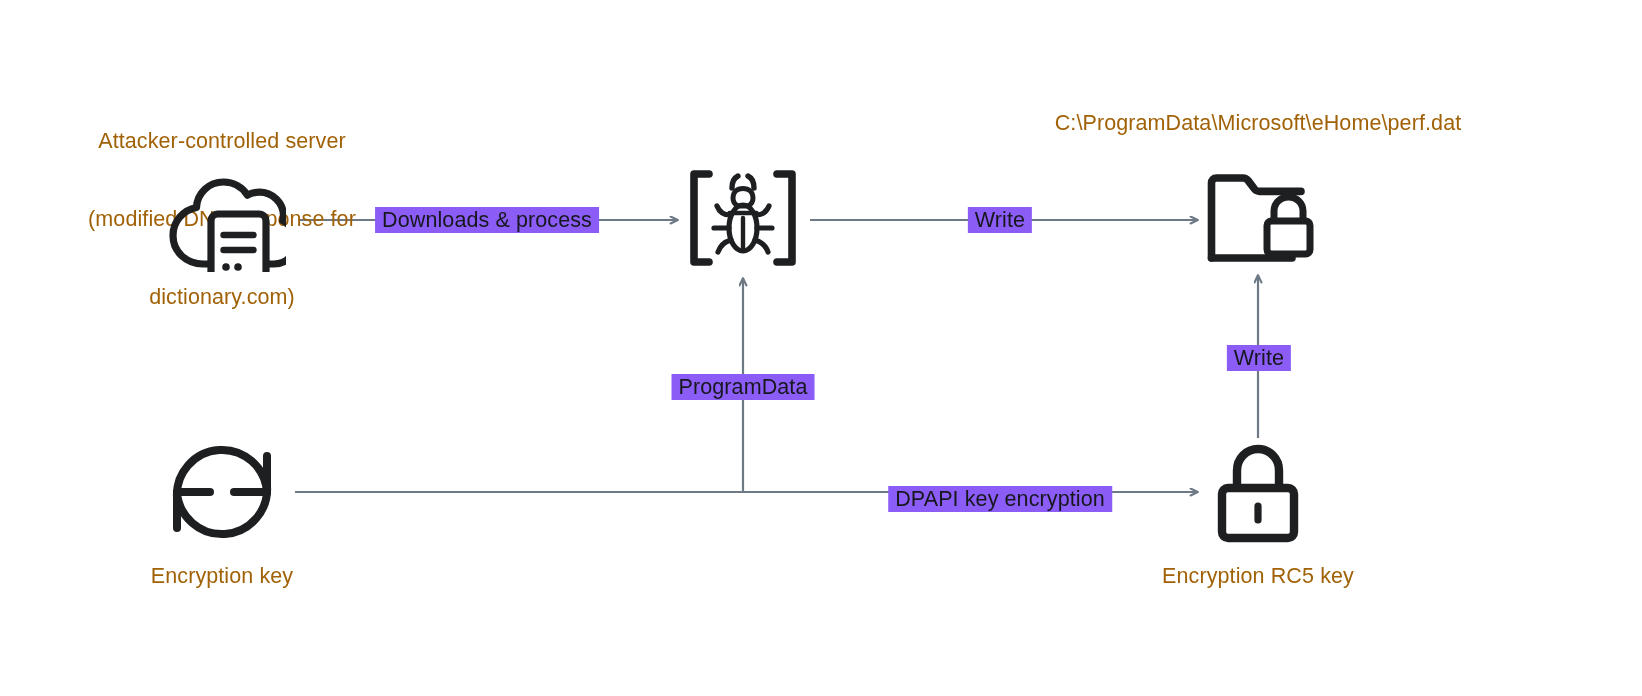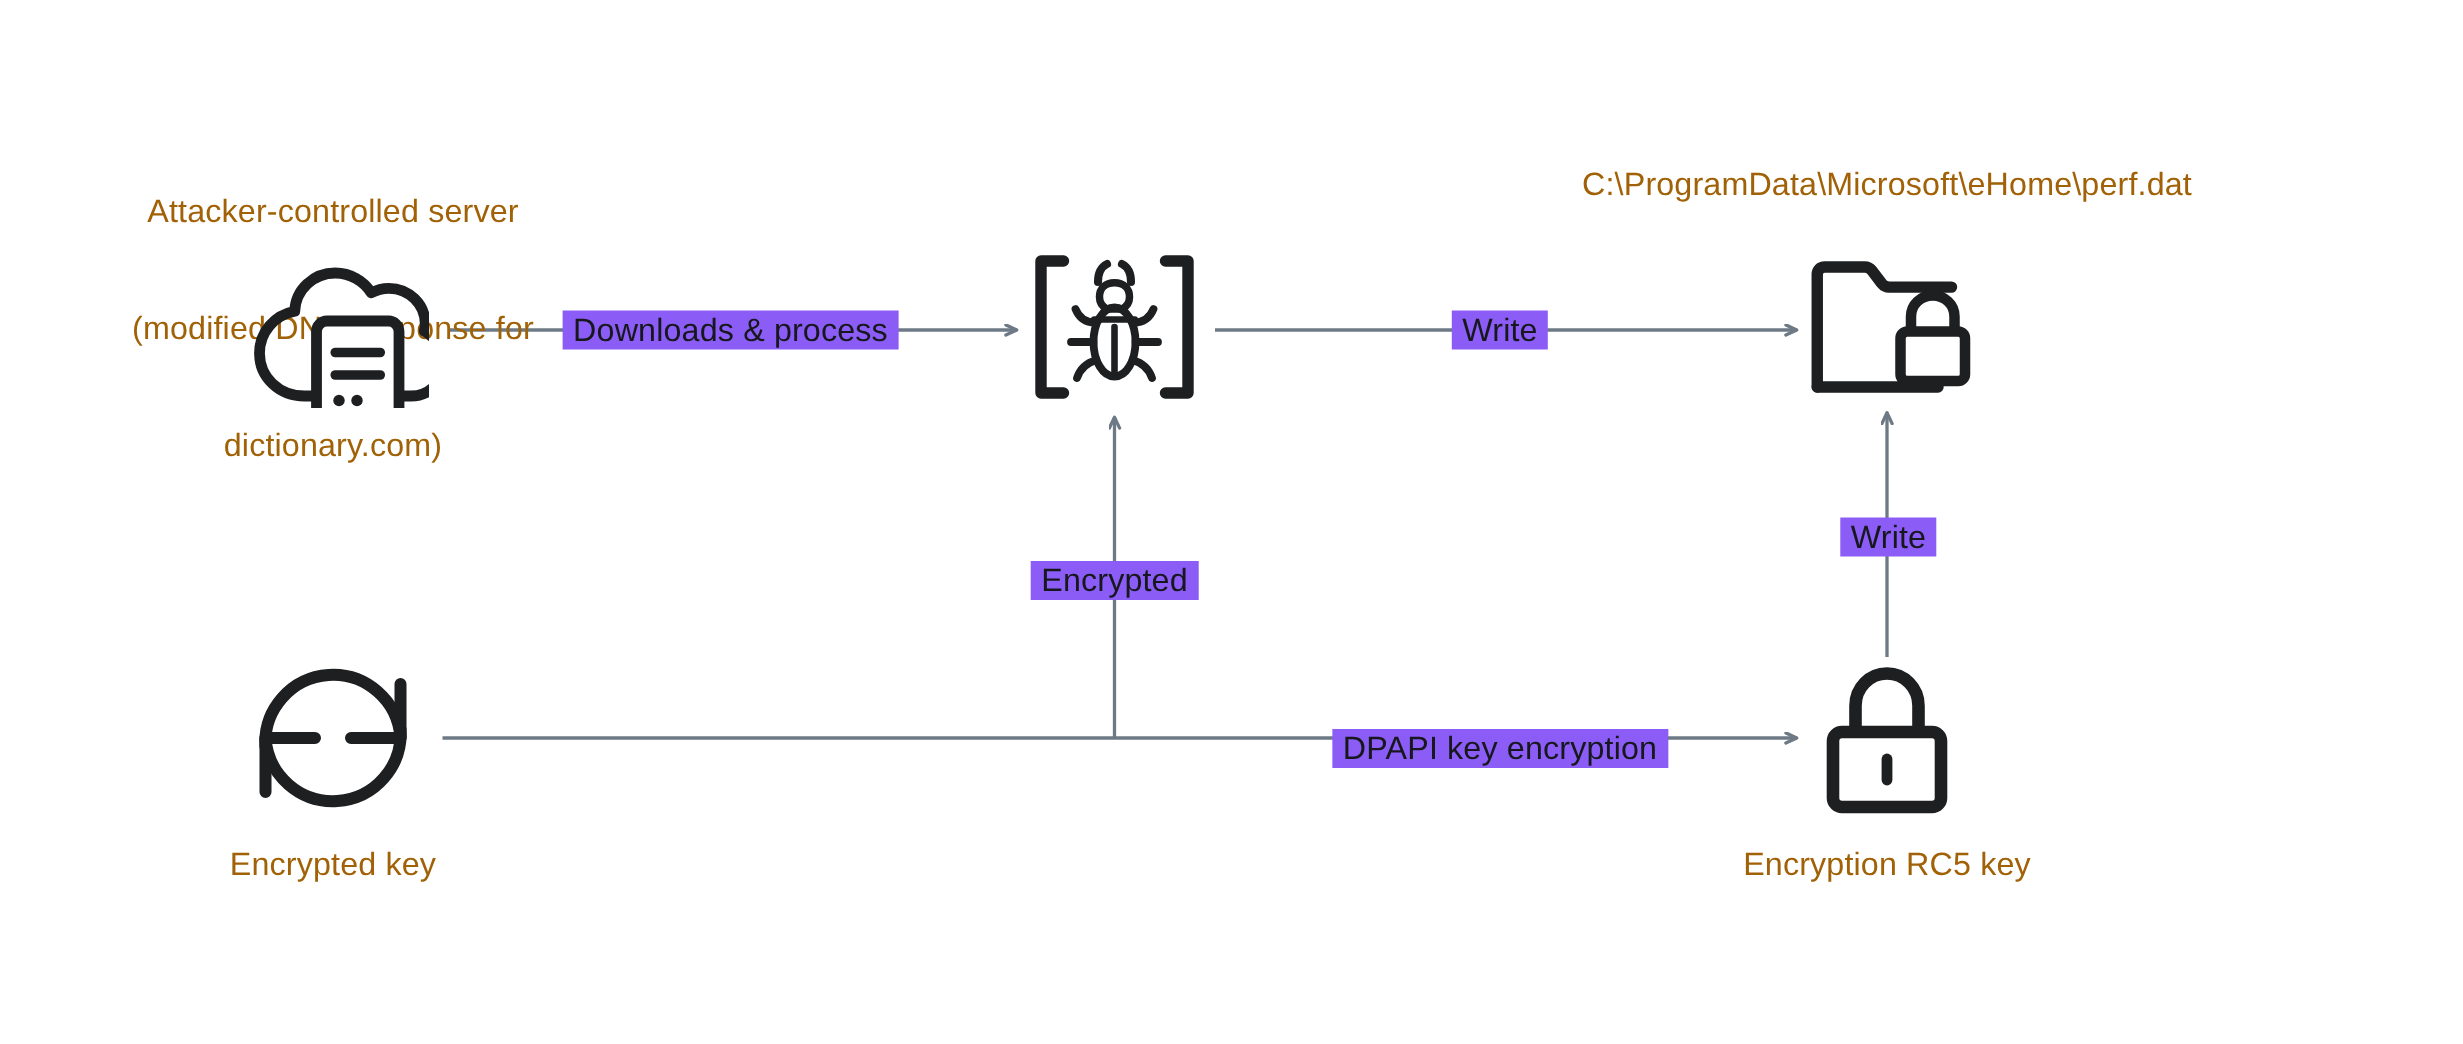--- a/index.html
+++ b/index.html
@@ -142,21 +142,21 @@
     <div class="icon-box" style="left:172px; top:440px;">
       <svg width="100" height="104" viewBox="0 0 100 104" fill="none">
 
         <path d="M 5 58 A 45 45 0 0 1 95 52" stroke="#1d1f21" stroke-width="8" stroke-linecap="round" fill="none"></path>
         <path d="M 95 16 L 95 52 L 62 52" stroke="#1d1f21" stroke-width="8" stroke-linecap="round" stroke-linejoin="round" fill="none"></path>
 
         <path d="M 95 46 A 45 45 0 0 1 5 52" stroke="#1d1f21" stroke-width="8" stroke-linecap="round" fill="none"></path>
         <path d="M 5 88 L 5 52 L 38 52" stroke="#1d1f21" stroke-width="8" stroke-linecap="round" stroke-linejoin="round" fill="none"></path>
       </svg>
     </div>
-    <div class="lbl lbl-center" style="left:222px; top:563px; width:400px;">Encrypted key</div>
+    <div class="lbl lbl-center" style="left:222px; top:563px; width:400px;">Encryption key</div>
   </div>
 
   <div class="node" style="left:0;top:0;">
     <div class="icon-box" style="left:1212px; top:440px;">
       <svg width="92" height="104" viewBox="0 0 92 104" fill="none">
 
         <path d="M 25 48 L 25 30.5 C 25 18.5 34.4 9 46 9 C 57.6 9 67 18.5 67 30.5 L 67 48" stroke="#1d1f21" stroke-width="8.4" stroke-linecap="round" fill="none"></path>
 
         <rect x="10" y="48" width="72" height="50" rx="6" stroke="#1d1f21" stroke-width="8.4" fill="#ffffff"></rect>
 
@@ -165,17 +165,17 @@
     </div>
     <div class="lbl lbl-center" style="left:1258px; top:563px; width:460px;">Encryption RC5 key</div>
   </div>
 
   <div class="edge-lbl ctr" style="left:487px; top:207px;">Downloads &amp; process</div>
 
   <div class="edge-lbl ctr" style="left:1000px; top:207px;">Write</div>
 
   <div class="edge-lbl ctr" style="left:1000px; top:486px;">DPAPI key encryption</div>
 
-  <div class="edge-lbl ctr" style="left:743px; top:374px;">Encrypted</div>
+  <div class="edge-lbl ctr" style="left:743px; top:374px;">ProgramData</div>
 
   <div class="edge-lbl ctr" style="left:1259px; top:345px;">Write</div>
 
 </div>
 
 </body></html>

